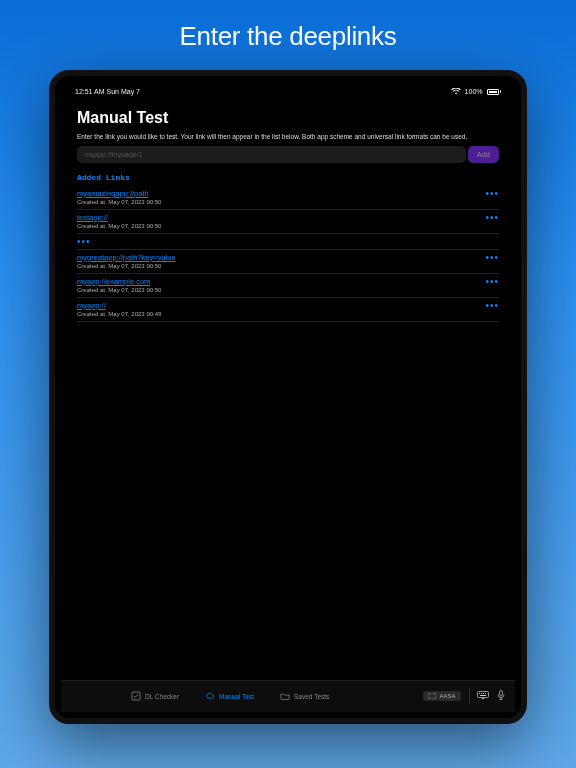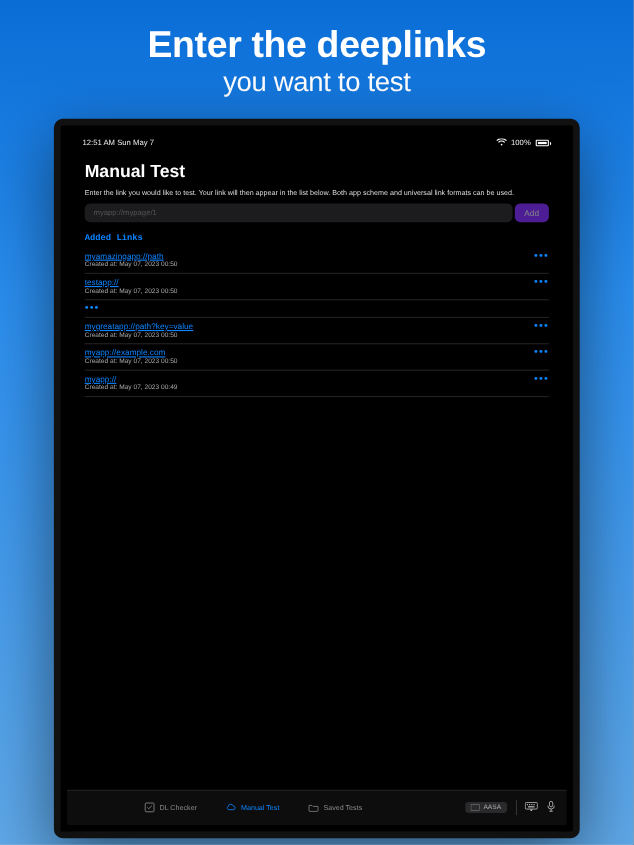--- a/index.html
+++ b/index.html
@@ -13,28 +13,28 @@
     align-items: center;
     overflow: hidden;
   }
   .promo {
     color: #fff;
     text-align: center;
     margin-top: 22px;
     margin-bottom: 18px;
     line-height: 1.15;
   }
-  .promo-bold { font-weight: 700; font-size: 34px; letter-spacing: -0.3px; }
+  .promo-bold { font-weight: 400; font-size: 26px; letter-spacing: -0.3px; }
   .promo-light { font-weight: 300; font-size: 25px; letter-spacing: -0.3px; }
 
   .device {
     width: 478px;
     height: 654px;
     background: #000;
-    border-radius: 8px;
+    border-radius: 20px;
     border: 6px solid #111;
     box-shadow: 0 20px 60px rgba(0,0,0,0.5);
     position: relative;
     overflow: hidden;
   }
   .screen {
     position: absolute;
     inset: 6px;
     background: #000;
     border-radius: 20px;
@@ -170,21 +170,20 @@
     gap: 3px;
   }
   .divider { width: 0.5px; height: 14px; background: #333; }
   .kb-icon, .mic-icon { cursor: pointer; }
 </style>
 </head>
 <body>
 
 <div class="promo">
   <div class="promo-bold">Enter the deeplinks</div>
-  <div class="promo-light">you want to test</div>
 </div>
 
 <div class="device">
   <div class="screen">
 
     <div class="statusbar">
       <span>12:51 AM  Sun May 7</span>
       <span class="status-right">
         <span class="wifi-icon">
           <svg width="10" height="7" viewBox="0 0 10 7">

